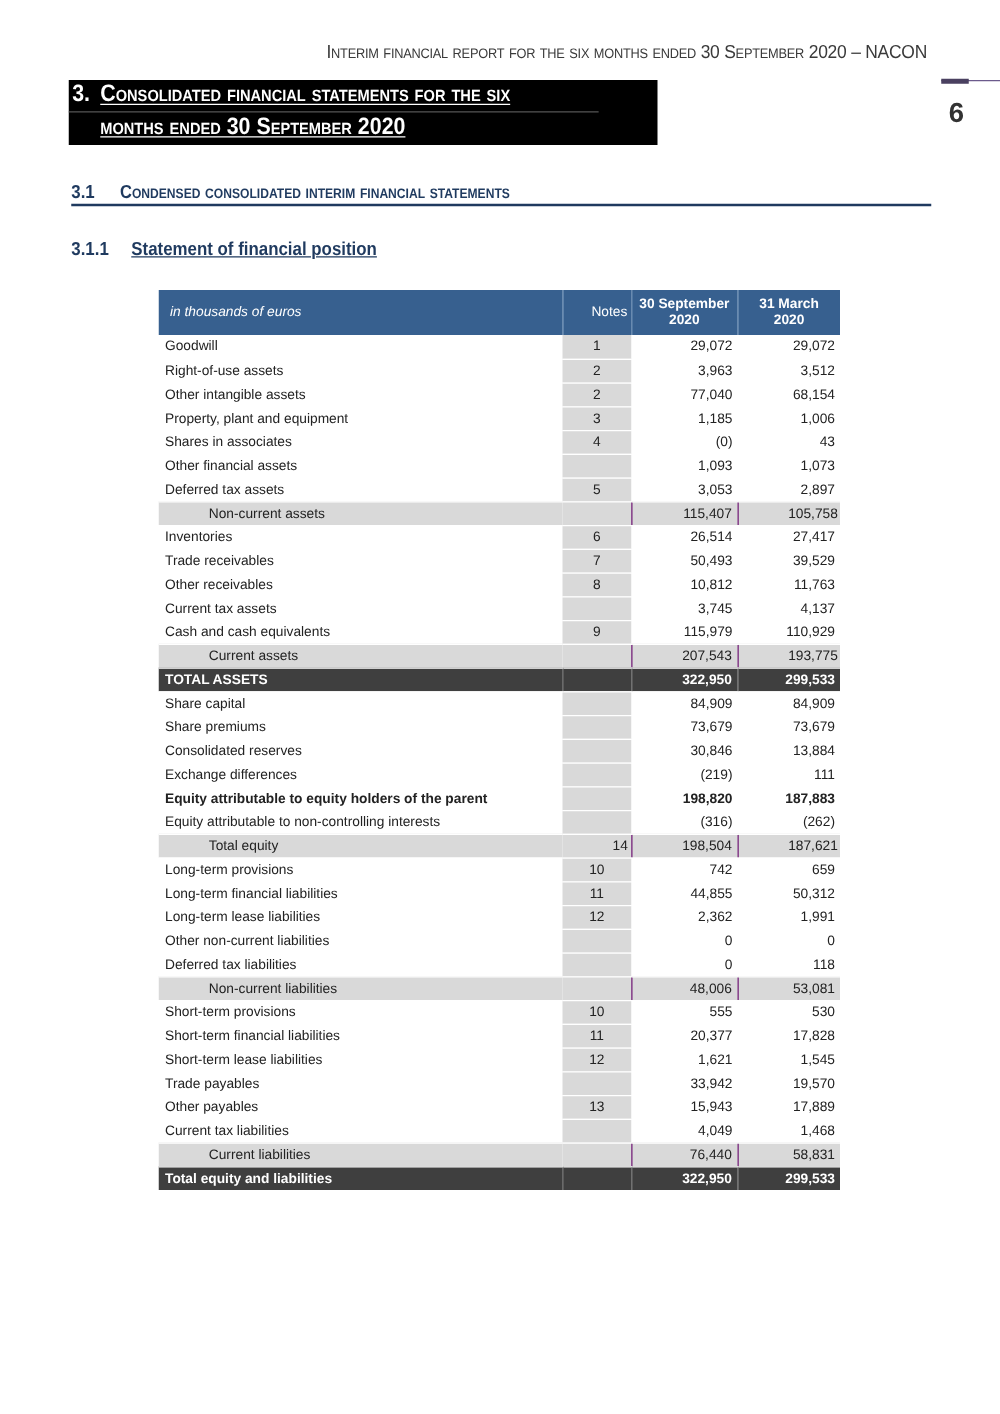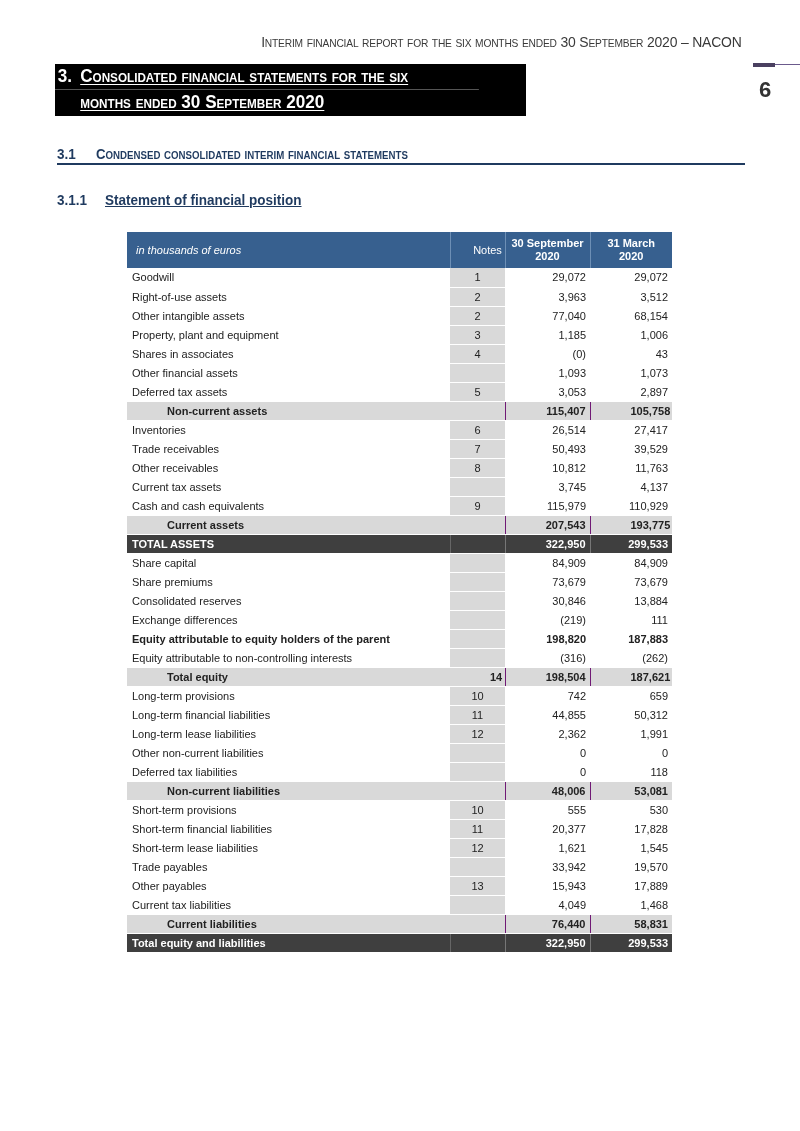--- a/index.html
+++ b/index.html
@@ -57,21 +57,21 @@
   }
   .fin-table thead th:first-child { border-left: none; text-align: left; padding-left: 9px; font-style: italic; }
   .fin-table thead th.h-notes { text-align: center; }
   .fin-table thead th.h-col { font-weight: bold; text-align: center; padding: 0 4px; }
 
   .fin-table tbody td { height: 19px; padding: 0 5px; border-bottom: 1px solid #fff; white-space: nowrap; }
   .fin-table td.label { text-align: left; }
   .fin-table td.notes { background: #d9d9d9; text-align: center; }
   .fin-table td.val { text-align: right; padding-right: 4px; }
 
-  .fin-table tr.subtotal td { background: #d9d9d9; font-weight: bold; padding-left: 40px; }
+  .fin-table tr.subtotal td { background: #d9d9d9; font-weight: normal; padding-left: 40px; }
   .fin-table tr.subtotal td.notes { background: #d9d9d9; }
   .fin-table tr.subtotal td.val { border-left: 1px solid #701a75; }
   .fin-table tr.bold td { font-weight: bold; }
   .fin-table tr.total td { background: #3f3f3f; color: #fff; font-weight: bold; }
   .fin-table tr.total td.notes { background: #3f3f3f; border-left: 1px solid #666; }
   .fin-table tr.total td.val { border-left: 1px solid #777; margin-left: 44px; }
   .fin-table tr.total td:first-child { text-transform: none; }
 </style>
 </head>
 <body>

